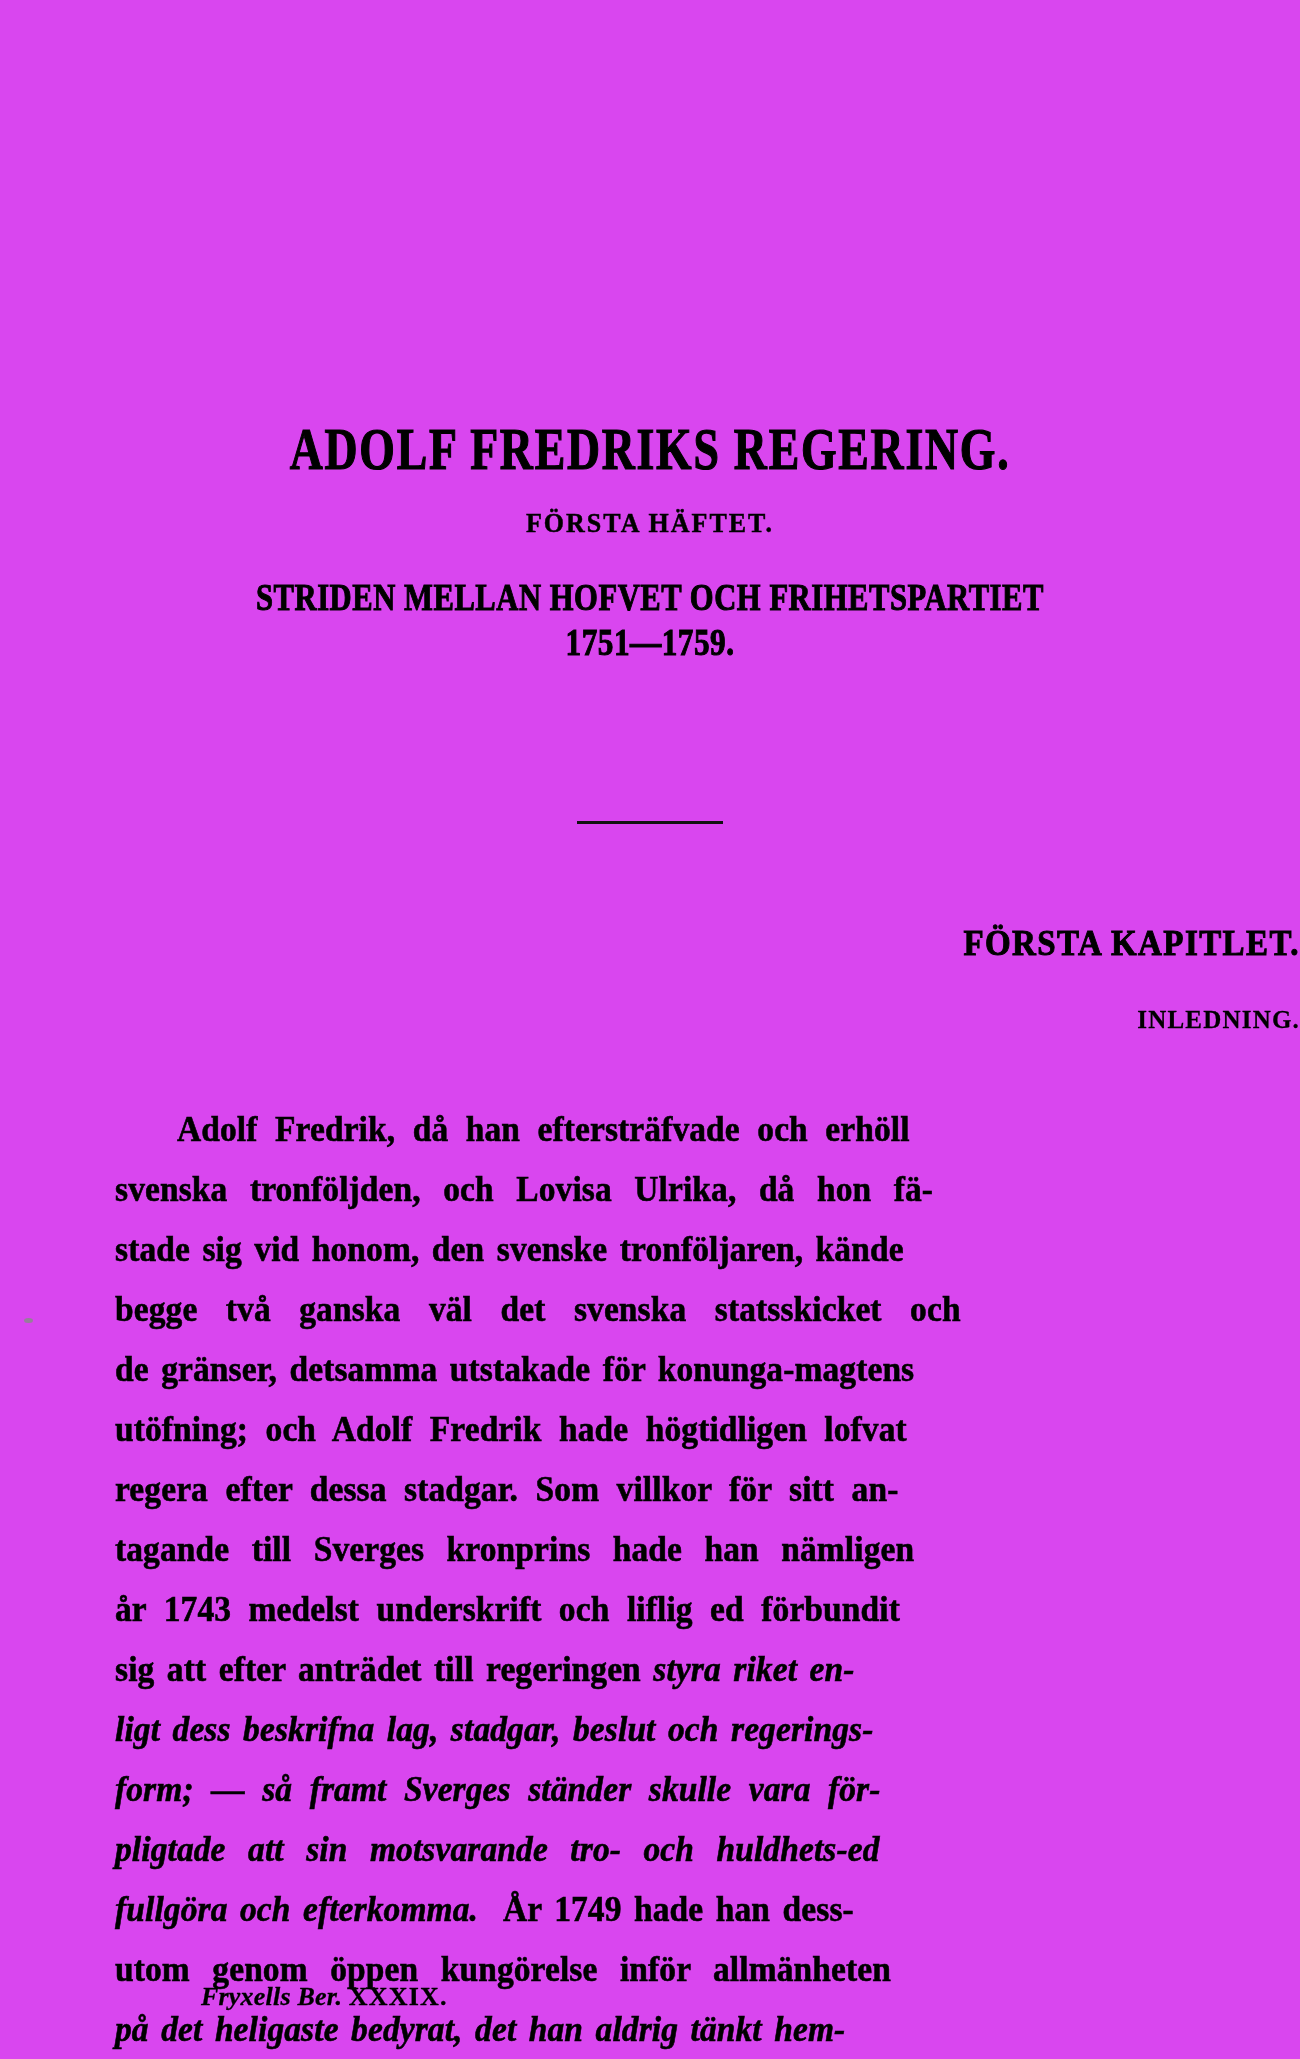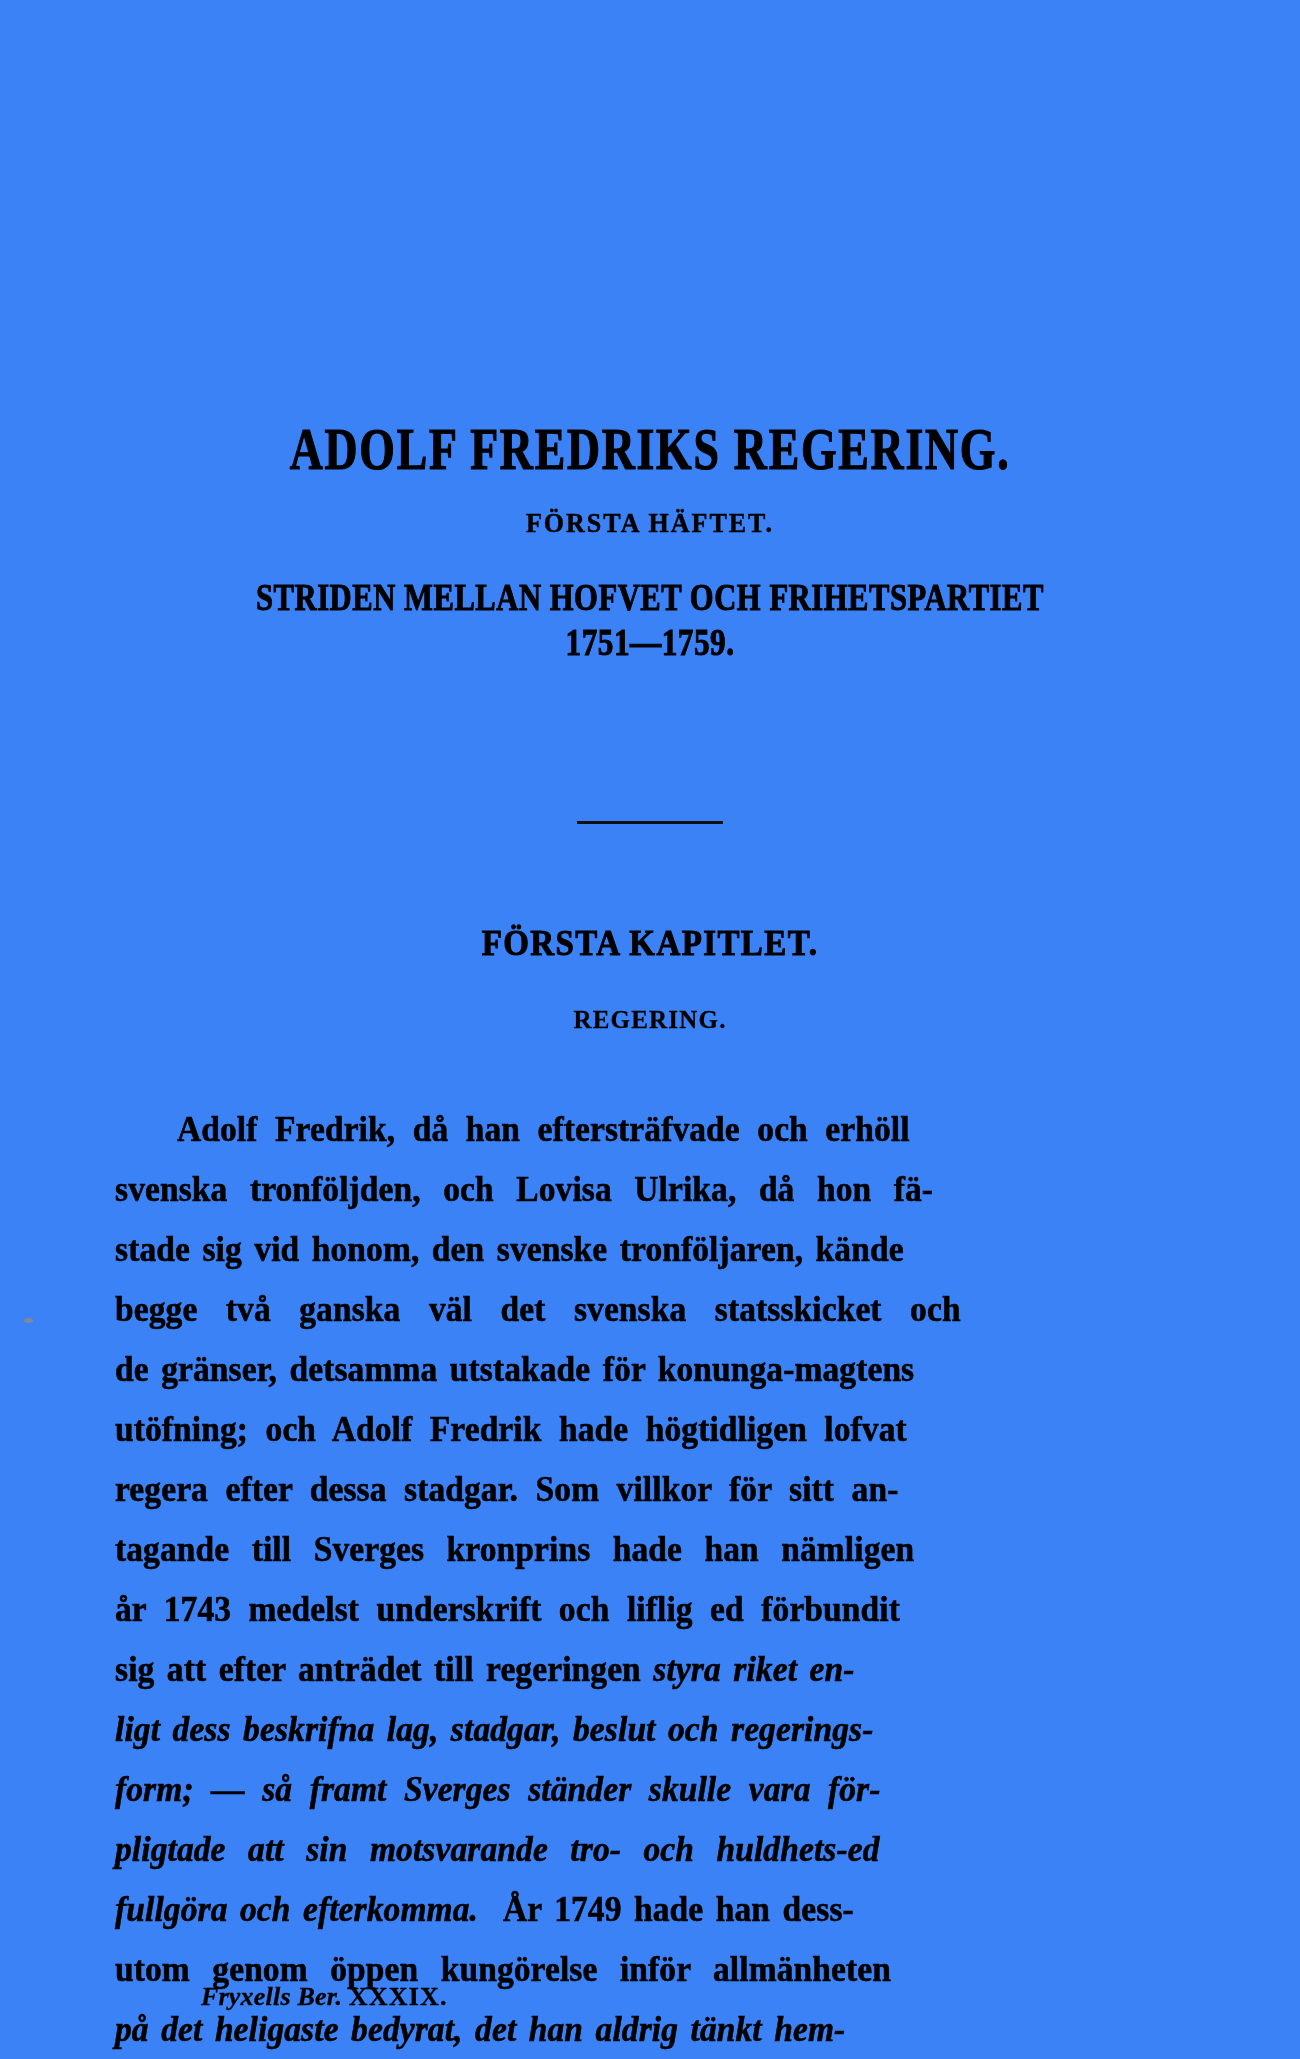--- a/index.html
+++ b/index.html
@@ -12,21 +12,21 @@
     height: 2059px;
     position: relative;
     font-family: "Liberation Serif", "DejaVu Serif", serif;
     color: #000000;
     overflow: hidden;
   }
 
   .page {
     position: absolute;
     inset: 0;
-    background: #3b82f6;
+    background: #d946ef;
   }
 
   
   .title-block {
     position: absolute;
     left: 0;
     right: 0;
     top: 420px;
     text-align: center;
   }
@@ -89,21 +89,21 @@
     border-top: 3px solid #111;
     vertical-align: middle;
   }
 
   
   .chapter-block {
     position: absolute;
     left: 0;
     right: 0;
     top: 925px;
-    text-align: center;
+    text-align: right;
   }
   .chapter-title {
     font-weight: 700;
     font-size: 33px;
     letter-spacing: 1.4px;
     transform: scaleY(1.08);
     -webkit-text-stroke: 0.9px #000;
     white-space: nowrap;
   }
   .chapter-sub {
@@ -189,21 +189,21 @@
     <div class="subtitle">STRIDEN MELLAN HOFVET OCH FRIHETSPARTIET</div>
     <div class="years">1751—1759.</div>
   </div>
 
   <div class="divider-wrap">
     <span class="divider"></span>
   </div>
 
   <div class="chapter-block">
     <div class="chapter-title">FÖRSTA KAPITLET.</div>
-    <div class="chapter-sub">REGERING.</div>
+    <div class="chapter-sub">INLEDNING.</div>
   </div>
 
   <div class="speck"></div>
 
   <div class="body-block" id="body-block">
       <span class="body-line ws2 indent"><span>Adolf Fredrik, då han eftersträfvade och erhöll</span></span>
       <span class="body-line ws3"><span>svenska tronföljden, och Lovisa Ulrika, då hon fä-</span></span>
       <span class="body-line ws1"><span>stade sig vid honom, den svenske tronföljaren, kände</span></span>
       <span class="body-line ws4"><span>begge två ganska väl det svenska statsskicket och</span></span>
       <span class="body-line ws1"><span>de gränser, detsamma utstakade för konunga-magtens</span></span>

